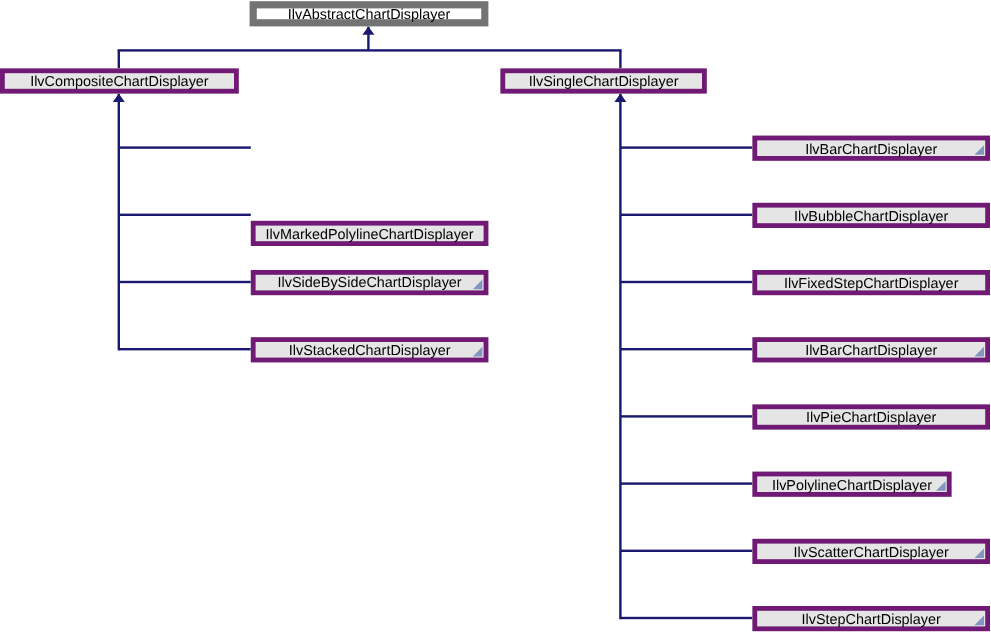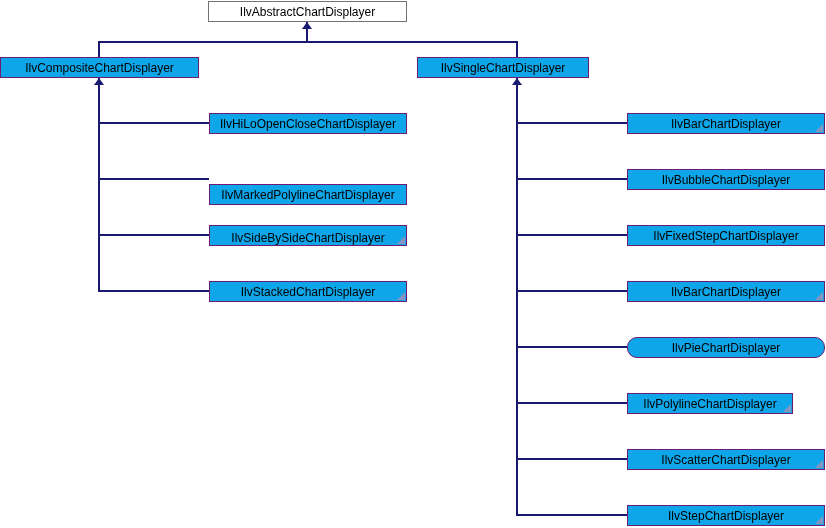--- a/index.html
+++ b/index.html
@@ -13,28 +13,28 @@
   }
   .node {
     position: absolute;
     box-sizing: border-box;
     height: 21px;
     display: flex;
     align-items: center;
     justify-content: center;
     font-size: 12px;
     color: #000000;
-    background: #0ea5e9;
-    border: 1px solid #701a75;
+    background: #e5e5e5;
+    border: 4px solid #701a75;
     cursor: pointer;
     white-space: nowrap;
   }
   .node.root {
     background: #ffffff;
-    border: 1px solid #737373;
+    border: 6px solid #737373;
   }
   .corner {
     position: absolute;
     right: 1px;
     bottom: 1px;
     width: 0;
     height: 0;
     border-style: solid;
     border-width: 0 0 8px 8px;
     border-color: transparent transparent #8495c1 transparent;
@@ -91,23 +91,20 @@
     <span>IlvAbstractChartDisplayer</span>
   </div>
 
   <div class="node" style="left:0px; top:57px; width:199px;">
     <span>IlvCompositeChartDisplayer</span>
   </div>
   <div class="node" style="left:417px; top:57px; width:172px;">
     <span>IlvSingleChartDisplayer</span>
   </div>
 
-  <div class="node" style="left:209px; top:113px; width:198px;">
-    <span>IlvHiLoOpenCloseChartDisplayer</span>
-  </div>
   <div class="node" style="left:209px; top:169px; width:198px;margin-top:15px;">
     <span>IlvMarkedPolylineChartDisplayer</span>
   </div>
   <div class="node" style="left:209px; top:225px; width:198px;align-items:flex-end;">
     <span>IlvSideBySideChartDisplayer</span>
     <span class="corner"></span>
   </div>
   <div class="node" style="left:209px; top:281px; width:198px;text-align:right;">
     <span>IlvStackedChartDisplayer</span>
     <span class="corner"></span>
@@ -120,21 +117,21 @@
     <span>IlvBarChartDisplayer</span>
     <span class="corner"></span>
   </div>
   <div class="node" style="left:627px; top:225px; width:198px;">
     <span>IlvFixedStepChartDisplayer</span>
   </div>
   <div class="node" style="left:627px; top:281px; width:198px;">
     <span>IlvBarChartDisplayer</span>
     <span class="corner"></span>
   </div>
-  <div class="node" style="left:627px; top:337px; width:198px;border-radius:10px;">
+  <div class="node" style="left:627px; top:337px; width:198px;">
     <span>IlvPieChartDisplayer</span>
   </div>
   <div class="node" style="left:627px; top:393px; width:166px;">
     <span>IlvPolylineChartDisplayer</span>
     <span class="corner"></span>
   </div>
   <div class="node" style="left:627px; top:449px; width:198px;">
     <span>IlvScatterChartDisplayer</span>
     <span class="corner"></span>
   </div>

